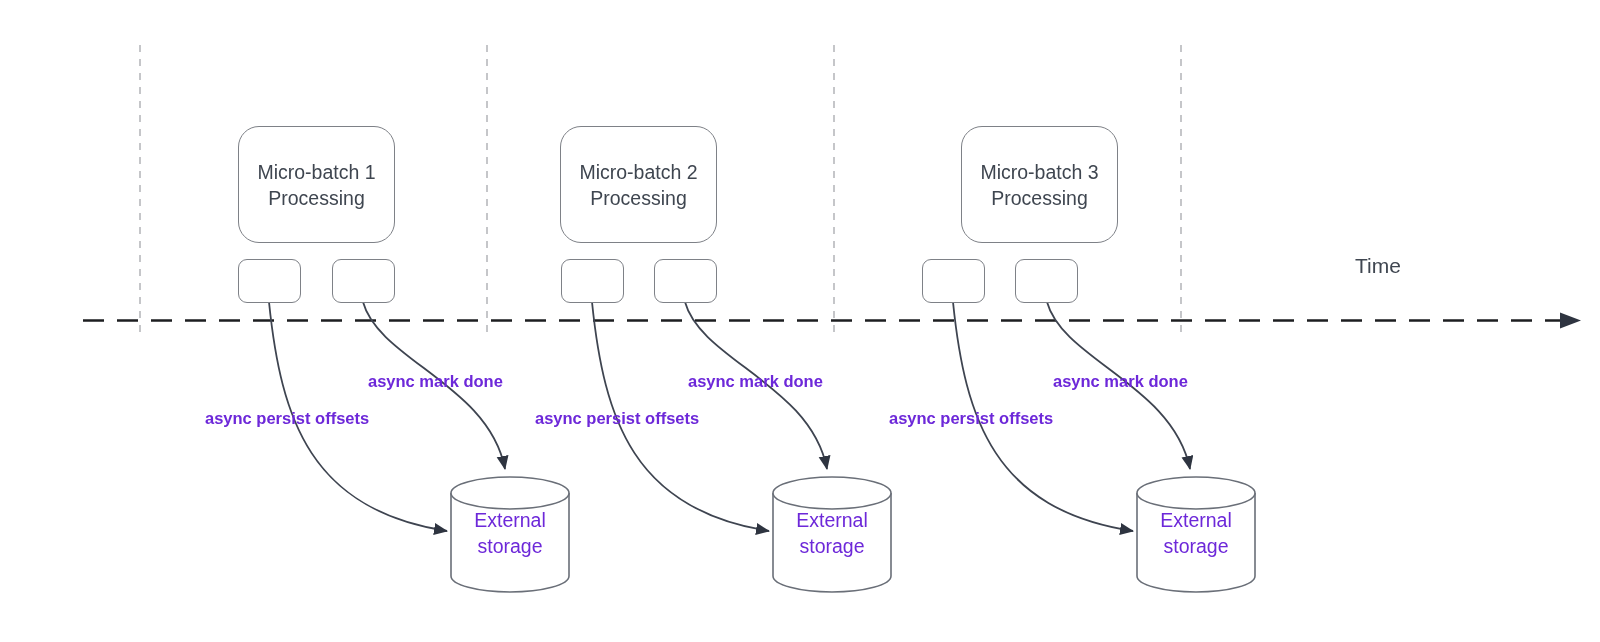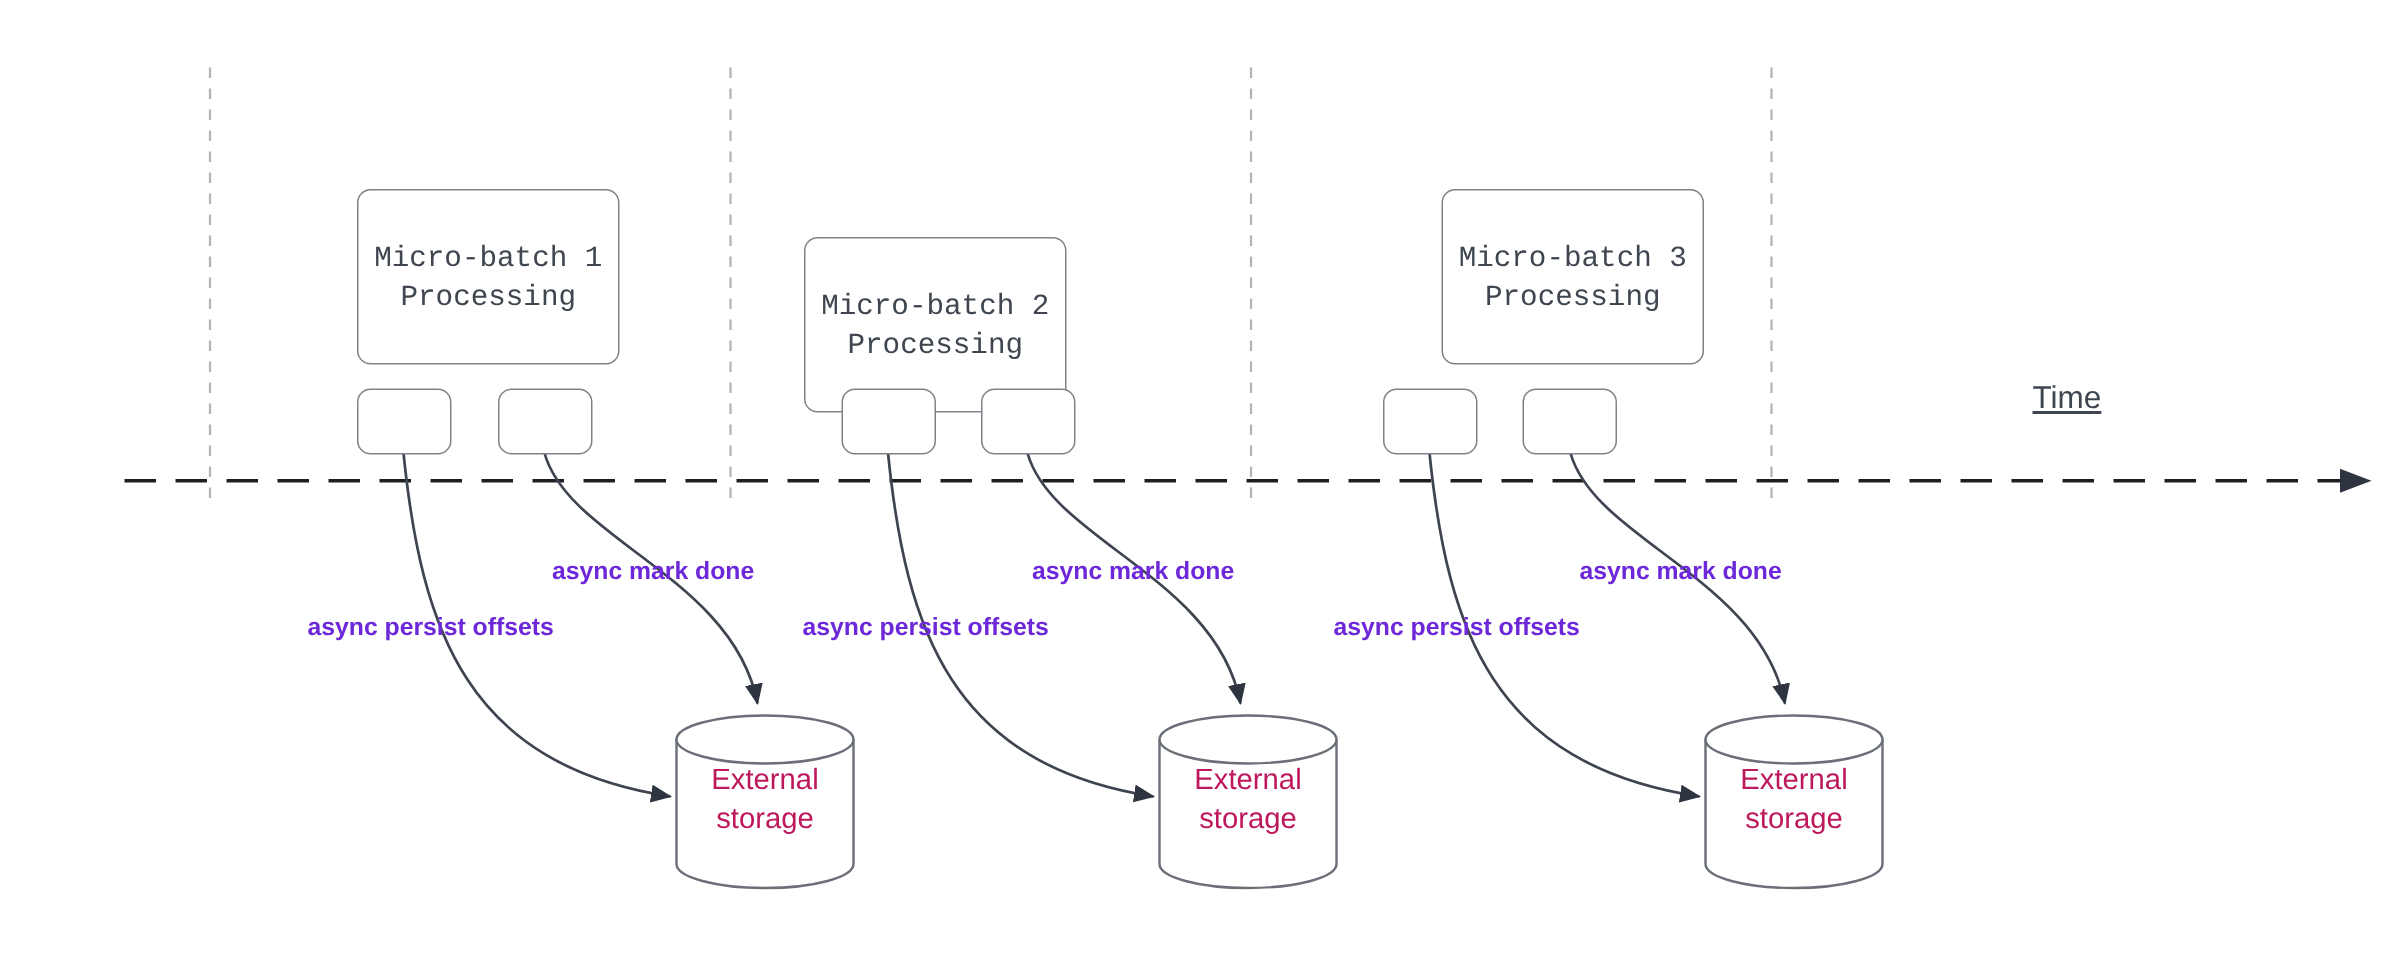--- a/index.html
+++ b/index.html
@@ -16,30 +16,29 @@
     overflow: hidden;
   }
   #wires {
     position: absolute;
     left: 0; top: 0;
     width: 1600px;
     height: 642px;
   }
   .process-box {
     position: absolute;
-    width: 175px;
+    width: 157px;
     height: 117px;
     border: 1.6px solid #7e8187;
-    border-radius: 9px;
+    border-radius: 21px;
     background: #ffffff;
     display: flex;
     align-items: center;
     justify-content: center;
     box-sizing: border-box;
-    font-family: Liberation Mono, monospace;
   }
   .process-box .label {
     font-size: 19.5px;
     line-height: 26px;
     color: #3f4650;
     text-align: center;
     white-space: pre-line;
   }
   .task-box {
     position: absolute;
@@ -55,31 +54,30 @@
     font-size: 16.5px;
     font-weight: bold;
     color: #6d28d9;
     white-space: nowrap;
   }
   .storage-label {
     position: absolute;
     width: 118px;
     font-size: 19.5px;
     line-height: 26px;
-    color: #be185d;
+    color: #6d28d9;
     text-align: center;
     white-space: pre-line;
   }
   .time-label {
     position: absolute;
     left: 1355px;
     top: 254px;
     font-size: 21px;
     color: #3f4650;
-    text-decoration: underline;
   }
 </style>
 </head>
 <body>
 
 <div id="canvas">
 
   <svg id="wires" viewBox="0 0 1600 642">
     <defs>
       <marker id="ah" markerWidth="16" markerHeight="13" refX="13" refY="6" orient="auto" markerUnits="userSpaceOnUse">
@@ -114,21 +112,21 @@
     <g>
       <path d="M 1137 493 V 576 A 59 16 0 0 0 1255 576 V 493" fill="#ffffff" stroke="#6a6f78" stroke-width="1.6"></path>
       <ellipse cx="1196" cy="493" rx="59" ry="16" fill="#ffffff" stroke="#6a6f78" stroke-width="1.6"></ellipse>
     </g>
   </svg>
 
   <div class="process-box" style="left:238px; top:126px;">
     <span class="label">Micro-batch 1
 Processing</span>
   </div>
-  <div class="process-box" style="left:536px; top:126px;margin-top:32px;">
+  <div class="process-box" style="left:560px; top:126px;">
     <span class="label">Micro-batch 2
 Processing</span>
   </div>
   <div class="process-box" style="left:921px; top:126px;margin-left:40px;">
     <span class="label">Micro-batch 3
 Processing</span>
   </div>
 
   <div class="task-box" style="left:238px; top:259px;"></div>
   <div class="task-box" style="left:332px; top:259px;"></div>

